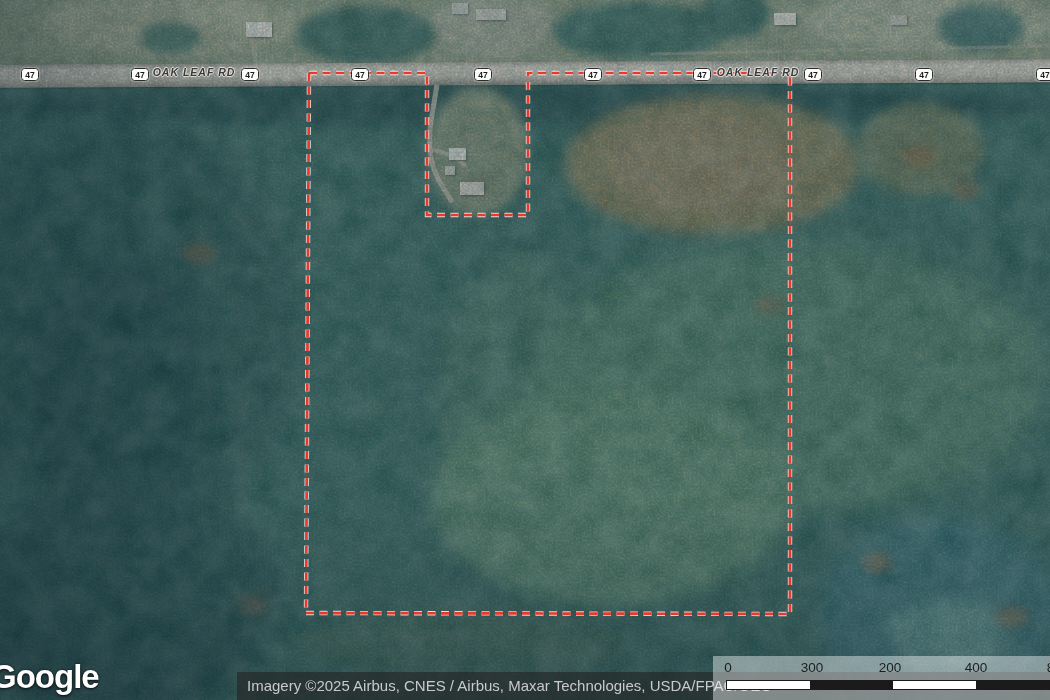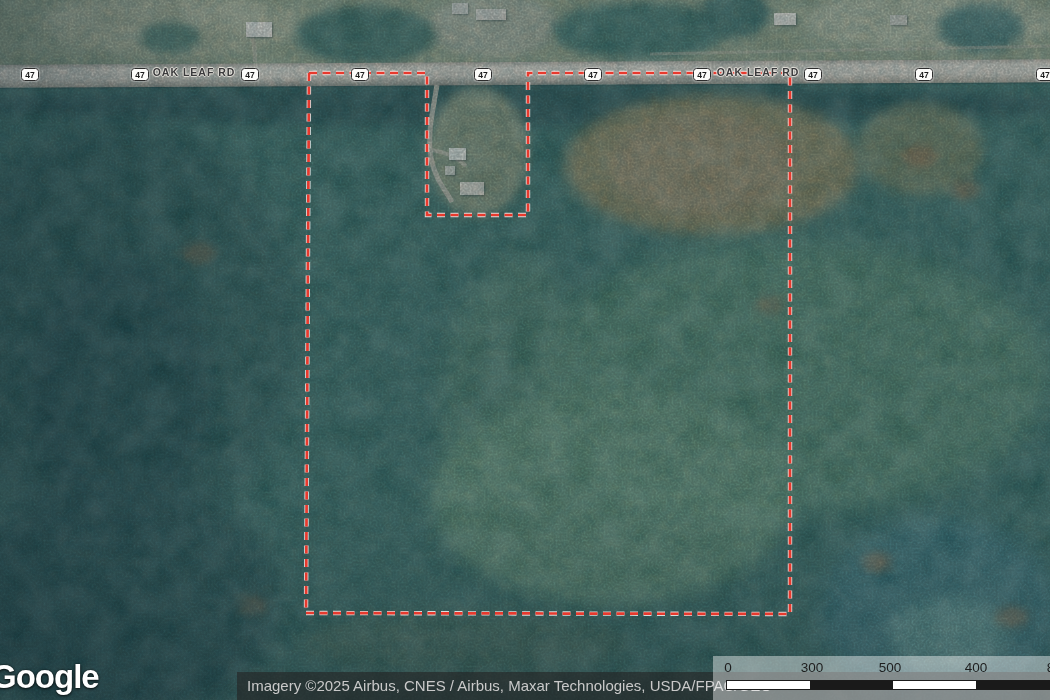--- a/index.html
+++ b/index.html
@@ -31,20 +31,21 @@
     background:#fcfcfa;border:1.5px solid #2c2c2c;border-radius:3.5px;
     display:flex;align-items:center;justify-content:center;
     font-size:8.5px;font-weight:bold;color:#1c1c1c;
     box-shadow:0 0 2px rgba(255,255,255,.9);
   }
   .roadname{
     position:absolute;top:66px;transform:translateX(-50%);
     font-size:10.5px;font-weight:bold;letter-spacing:1px;color:#3a3a3c;
     white-space:nowrap;
     text-shadow:1px 0 1px #e8e5de,-1px 0 1px #e8e5de,0 1px 1px #e8e5de,0 -1px 1px #e8e5de;
+    font-style:italic;
   }
   .google-logo{
     position:absolute;left:-9px;bottom:4px;z-index:22;
     font-size:33px;font-weight:bold;color:#ffffff;letter-spacing:-1px;
     text-shadow:0 1px 3px rgba(0,0,0,.75),0 0 2px rgba(0,0,0,.55);
   }
   .attribution{
     position:absolute;left:237px;right:0;bottom:0;height:28px;z-index:20;
     background:rgba(36,36,36,.62);
     color:#c9c9c9;font-size:15px;line-height:28px;padding-left:10px;
@@ -178,18 +179,18 @@
 
   <div class="scale-panel" id="scale-panel">
     <div class="barframe" id="barframe">
         <div class="barseg" style="width: 83px; background: rgb(255, 255, 255);"></div>
         <div class="barseg" style="width: 83px; background: rgb(26, 26, 26);"></div>
         <div class="barseg" style="width: 83px; background: rgb(255, 255, 255);"></div>
         <div class="barseg" style="width: 83px; background: rgb(26, 26, 26);"></div>
       </div>
   <div class="tick" style="left: 15px;">0</div>
       <div class="tick" style="left: 99px;">300</div>
-      <div class="tick" style="left: 177px;">500</div>
+      <div class="tick" style="left: 177px;">200</div>
       <div class="tick" style="left: 263px;">400</div>
       <div class="tick" style="left: 345px;">800</div>
     </div>
 
 </div>
 
 </body></html>

